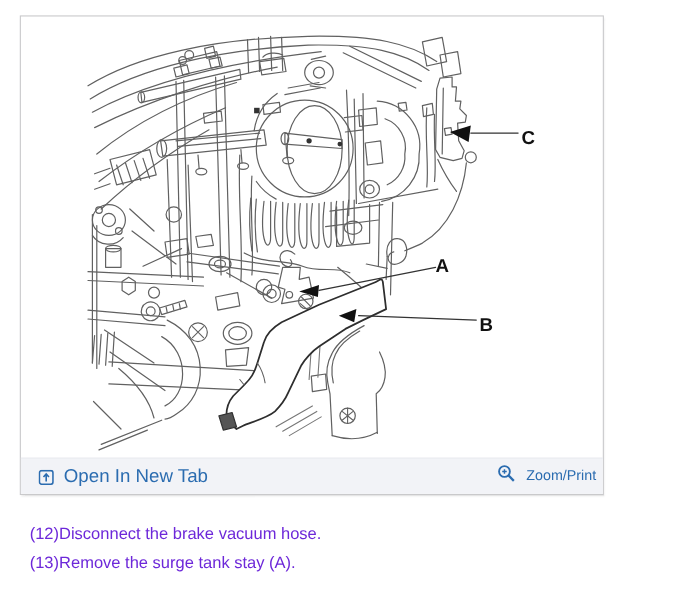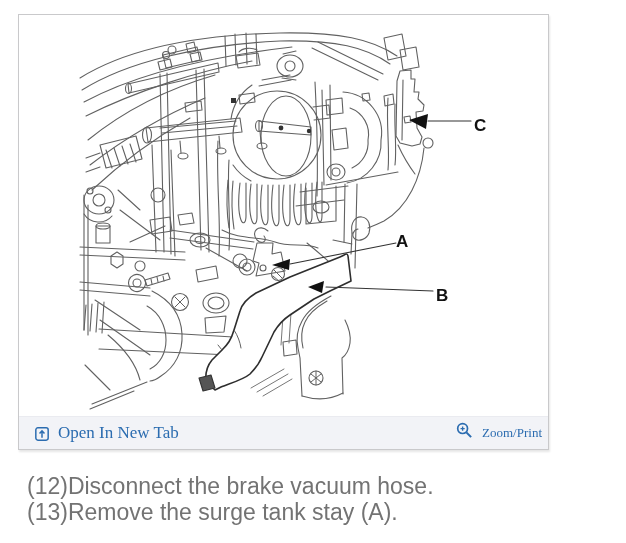--- a/index.html
+++ b/index.html
@@ -1,24 +1,24 @@
 <!DOCTYPE html>
 <html><head>
 <meta charset="utf-8">
 <style>
 html,body{margin:0;padding:0;background:#ffffff;width:626px;height:543px;overflow:hidden;}
 body{font-family:"Liberation Sans", sans-serif;position:relative;}
 .figbox{position:absolute;left:18px;top:14px;width:529px;height:434px;background:#ffffff;border:1px solid #c9c9cb;box-shadow:1px 2px 2px rgba(0,0,0,0.10);}
 .diag{position:absolute;left:0;top:0;filter:blur(0.35px);}
-.figfoot{position:absolute;left:0;bottom:0;width:100%;height:32px;background:#f2f3f7;border-top:1px solid #eaebf0;box-sizing:content-box;font-family:Liberation Serif, serif;}
+.figfoot{position:absolute;left:0;bottom:0;width:100%;height:32px;background:#f2f3f7;border-top:1px solid #eaebf0;box-sizing:content-box;}
 .lnk{position:absolute;color:#2b6cb0;font-size:17px;white-space:nowrap;}
 .lnk-left{left:16px;top:6px;}
 .lnk-right{right:6px;top:5px;font-size:13px;}
 .licon{display:inline-block;vertical-align:-2.5px;margin-right:9px;}
-.caption{position:absolute;left:27px;top:473px;font-size:23px;line-height:26px;color:#737373;}
+.caption{position:absolute;left:27px;top:473px;font-size:15px;line-height:26px;color:#6d28d9;}
 </style>
 </head>
 <body>
 <div class="figbox">
   <svg class="diag" width="527" height="396" viewBox="19 15 527 396" fill="none" stroke="#616161" stroke-width="1.1" stroke-linecap="round" stroke-linejoin="round">
 
     <path d="M80,78 C125,50 195,35 280,33 C340,32 372,39 397,56"></path>
     <path d="M82,90 C127,62 197,45 280,41 C336,40 366,47 390,64"></path>
     <path d="M84,102 C132,76 205,57 292,47"></path>
     <path d="M86,116 C136,91 198,71 252,61"></path>

